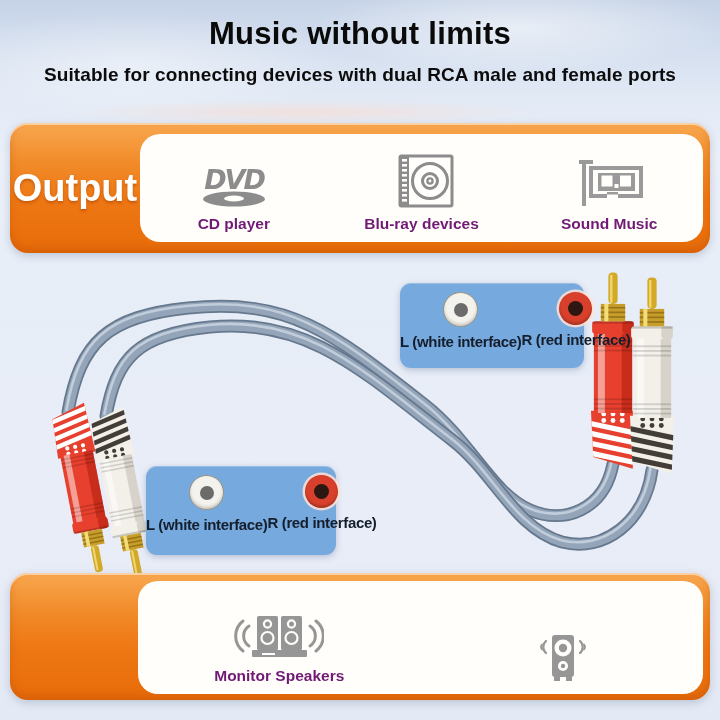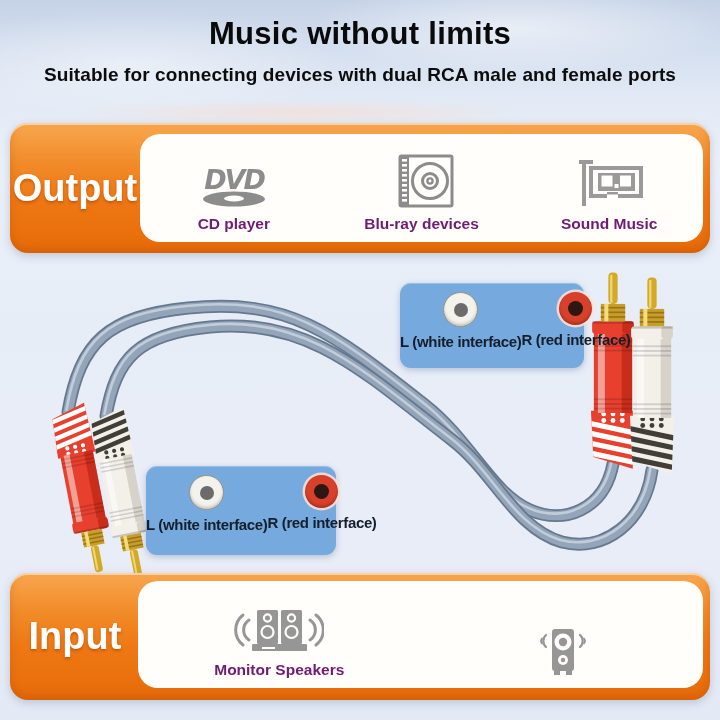--- a/index.html
+++ b/index.html
@@ -32,21 +32,21 @@
   .band-label{
     position:absolute;left:0;top:0;bottom:0;width:130px;
     display:flex;align-items:center;justify-content:center;
     color:#ffffff;font-size:38px;font-weight:bold;
     text-shadow:0 2px 3px rgba(165,62,0,.55);
   }
   .band-panel{
     position:absolute;top:11px;bottom:11px;left:130px;right:7px;
     background:#fffefb;border-radius:20px;display:flex;align-items:stretch;
   }
-  .band.input .band-panel{top:8px;bottom:12px;left:128px;}
+  .band.input .band-panel{top:8px;bottom:6px;left:128px;}
   .device{
     flex:1;display:flex;flex-direction:column;align-items:center;justify-content:flex-end;
     padding-bottom:9px;gap:5px;
   }
   .device .icon{display:flex;align-items:flex-end;justify-content:center;}
   .device .icon svg{display:block;}
   .device .name{font-size:15.5px;font-weight:bold;color:#701a75;white-space:nowrap;}
   
   .cable-svg{position:absolute;left:0;top:0;z-index:2;}
   
@@ -210,21 +210,20 @@
       <div class="port white"></div>
       <div class="port-label">L (white interface)</div>
     </div>
     <div class="port-col">
       <div class="port red"></div>
       <div class="port-label">R (red interface)</div>
     </div>
   </div>
 
   <div class="band input">
-    <div class="band-label">Input</div>
     <div class="band-panel">
 
       <div class="device">
         <span class="icon">
           <svg width="90" height="50" viewBox="0 0 90 50">
             <path d="M 9 9 A 19 19 0 0 0 9 39" fill="none" stroke="#969696" stroke-width="3" stroke-linecap="round"></path>
             <path d="M 15 14 A 12 12 0 0 0 15 34" fill="none" stroke="#969696" stroke-width="3" stroke-linecap="round"></path>
             <rect x="23" y="4" width="21" height="34" rx="1.5" fill="#969696"></rect>
             <rect x="47" y="4" width="21" height="34" rx="1.5" fill="#969696"></rect>
             <circle cx="33.5" cy="12" r="3.6" fill="none" stroke="#fffefb" stroke-width="2.2"></circle>

